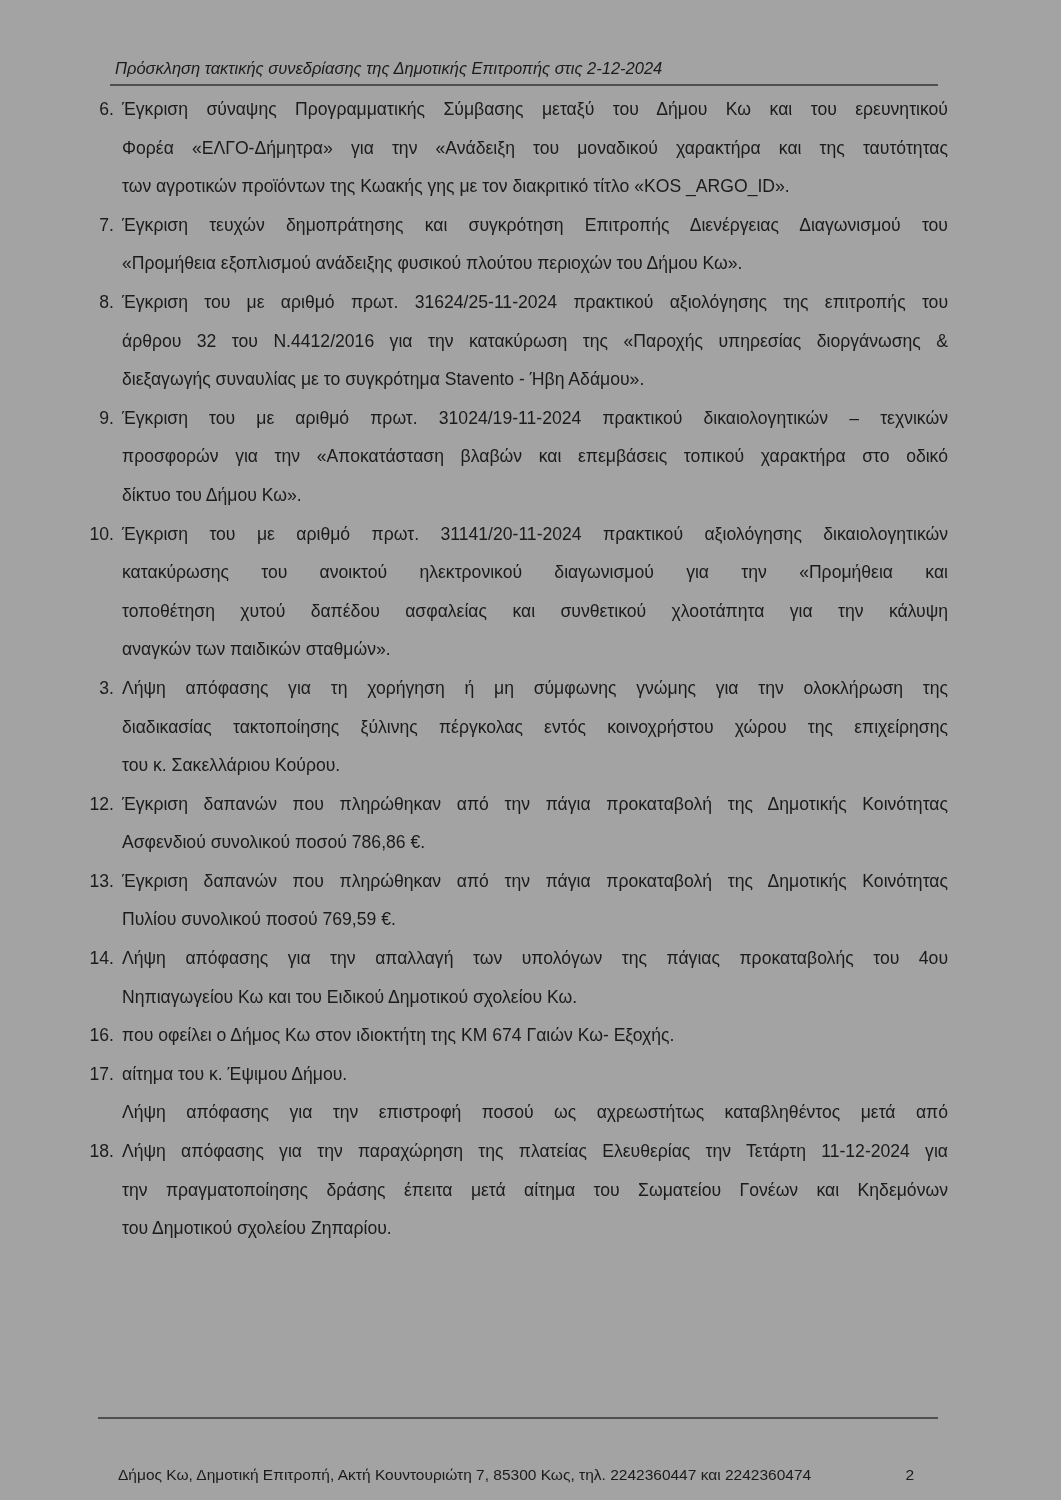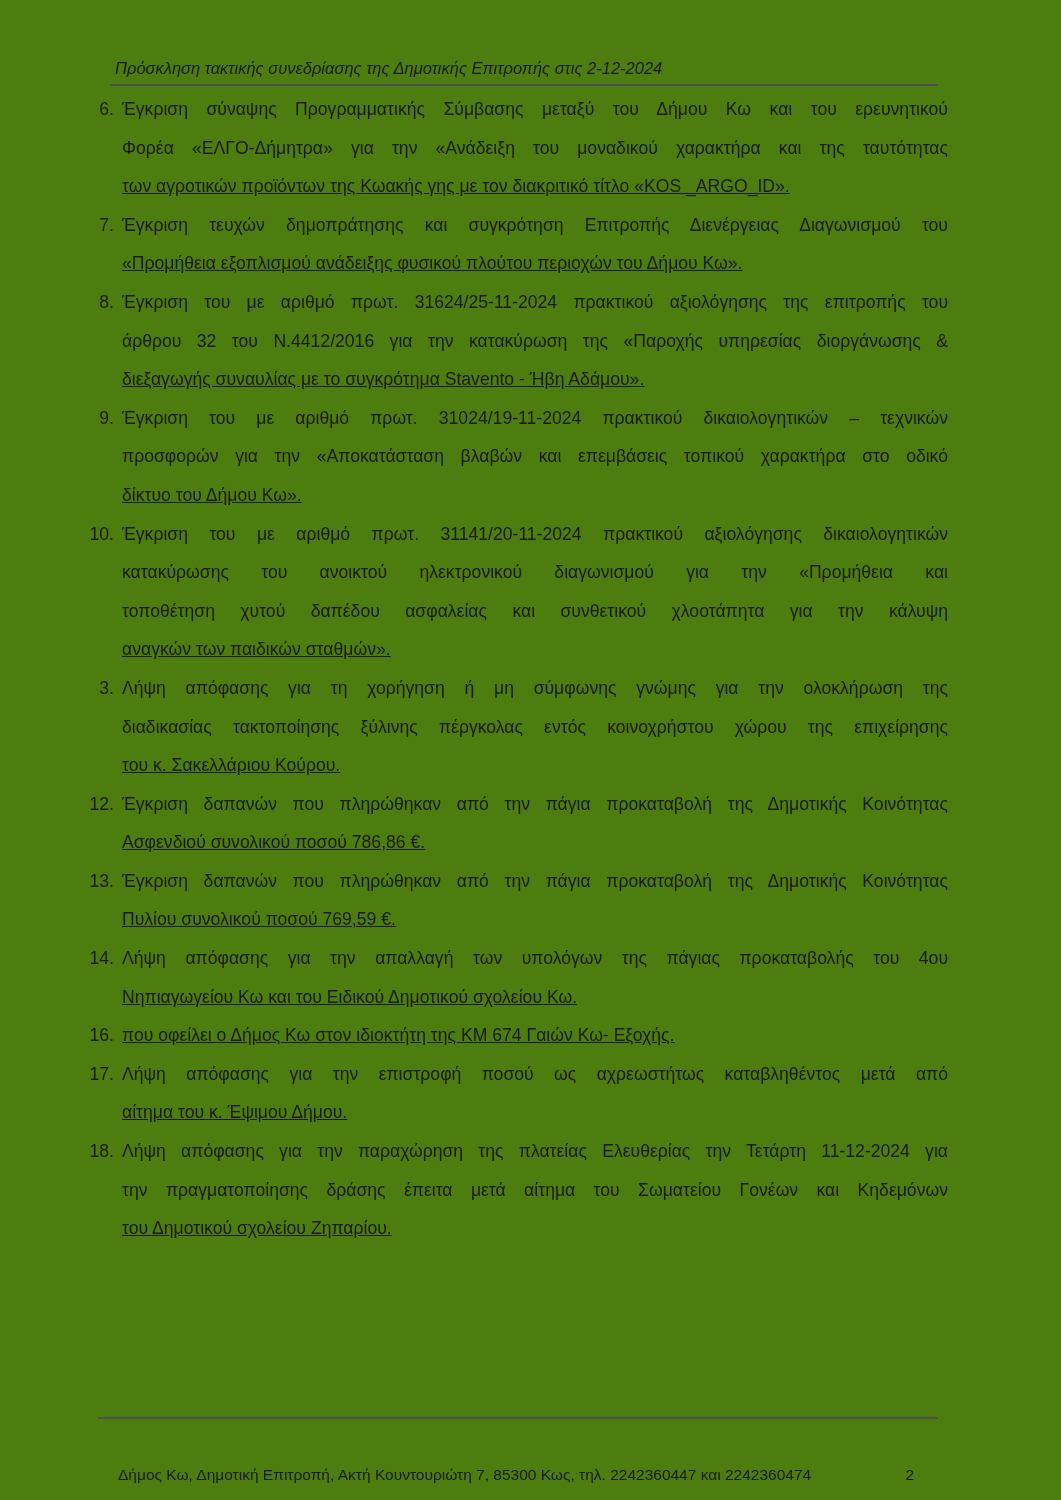--- a/index.html
+++ b/index.html
@@ -11,21 +11,21 @@
     position: relative;
     width: 1061px;
     height: 1500px;
     font-family: "Liberation Sans", sans-serif;
     color: #1b1b1b;
     overflow: hidden;
   }
   .page {
     position: absolute;
     inset: 0;
-    background: #4d7c0f;
+    background: #a3a3a3;
   }
 
   
   .doc-header {
     position: absolute;
     left: 110px;
     top: 58px;
     width: 828px;
     border-bottom: 2px solid #4f4f4f;
     padding-bottom: 5px;
@@ -63,21 +63,20 @@
     white-space: nowrap;
   }
   .agenda .line {
     text-align: justify;
     text-align-last: justify;
     white-space: normal;
   }
   .agenda .line.final {
     text-align: justify;
     text-align-last: left;
-    text-decoration: underline;
   }
 
   
   .doc-footer {
     position: absolute;
     left: 98px;
     top: 1417px;
     width: 840px;
     border-top: 2px solid #4f4f4f;
     padding-top: 13px;
@@ -158,22 +157,22 @@
         <span class="num">14.</span>
         <div class="line">Λήψη απόφασης για την απαλλαγή των υπολόγων της πάγιας προκαταβολής του 4ου</div>
         <div class="line final">Νηπιαγωγείου Κω και του Ειδικού Δημοτικού σχολείου Κω.</div>
       </div>
       <div class="item">
         <span class="num">16.</span>
         <div class="line final">που οφείλει ο Δήμος Κω στον ιδιοκτήτη της ΚΜ 674 Γαιών Κω- Εξοχής.</div>
       </div>
       <div class="item">
         <span class="num">17.</span>
+        <div class="line final">αίτημα του κ. Έψιμου Δήμου.</div>
         <div class="line">Λήψη απόφασης για την επιστροφή ποσού ως αχρεωστήτως καταβληθέντος μετά από</div>
-        <div class="line final">αίτημα του κ. Έψιμου Δήμου.</div>
       </div>
       <div class="item">
         <span class="num">18.</span>
         <div class="line">Λήψη απόφασης για την παραχώρηση της πλατείας Ελευθερίας την Τετάρτη 11-12-2024 για</div>
         <div class="line">την πραγματοποίησης δράσης έπειτα μετά αίτημα του Σωματείου Γονέων και Κηδεμόνων</div>
         <div class="line final">του Δημοτικού σχολείου Ζηπαρίου.</div>
       </div>
     </div>
 
   <div class="doc-footer">

